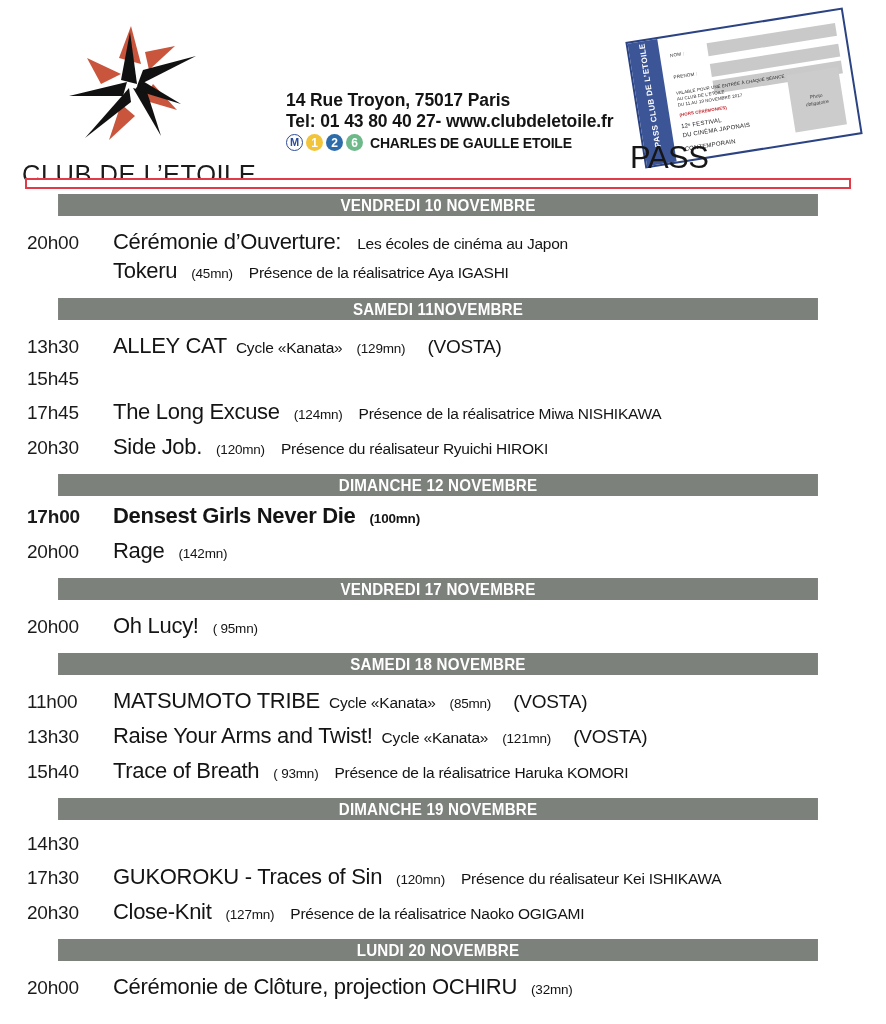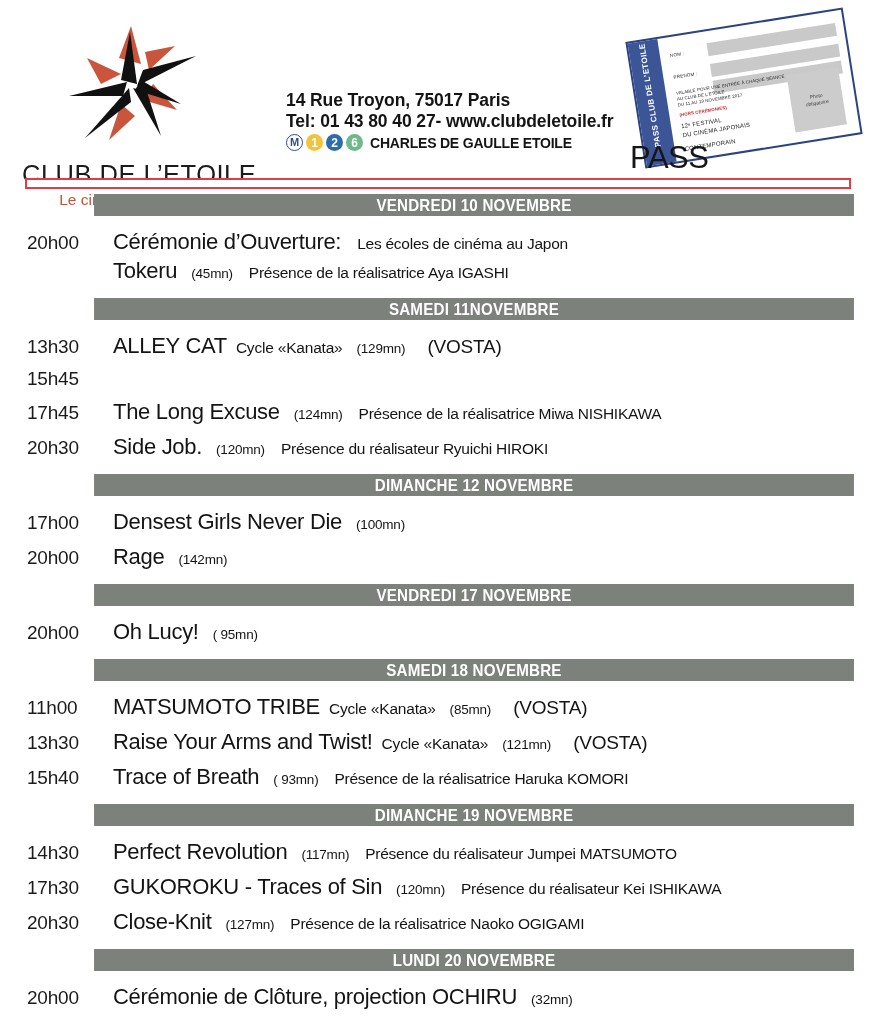--- a/index.html
+++ b/index.html
@@ -99,21 +99,21 @@
 
   
   #schedule { position: absolute; left: 0; top: 194px; width: 886px; }
   .day-header {
     width: 826px; margin-left: 25px; height: 22px;
     background: #7c817c; color: #ffffff;
     display: flex; align-items: center; justify-content: center;
     font-size: 16.5px; font-weight: bold; letter-spacing: .2px;
     transform: scaleX(0.92); transform-origin: 50% 50%;
   }
-  .day-header-wrap { width: 708px; margin-left: 36px; }
+  .day-header-wrap { width: 708px; }
   .films { padding: 0; }
   .film-row {
     display: flex; align-items: baseline;
     padding-left: 27px; white-space: nowrap;
   }
   .film-time {
     width: 86px; flex: 0 0 86px;
     font-size: 19px; color: #1b1b1b; letter-spacing: -0.2px;
   }
   .film-body { display: flex; align-items: baseline; }
@@ -264,21 +264,21 @@
             <span class="film-dur">(120mn)</span>
             <span class="film-note">Présence du réalisateur  Ryuichi HIROKI</span>
           </div>
         </div>
         <div style="height: 14px;"></div>
       </div>
       <div class="day-header-wrap">
         <div class="day-header">DIMANCHE 12 NOVEMBRE</div>
       </div>
       <div class="films">
-        <div class="film-row" style="padding-top: 13px;">
+        <div class="film-row" style="padding-top: 7px; font-weight: bold;">
           <div class="film-time">17h00</div>
           <div class="film-body">
             <span class="film-title">Densest Girls Never Die</span>
             <span class="film-dur">(100mn)</span>
           </div>
         </div>
         <div class="film-row" style="padding-top: 9px;">
           <div class="film-time">20h00</div>
           <div class="film-body">
             <span class="film-title">Rage</span>
@@ -331,25 +331,20 @@
           </div>
         </div>
         <div style="height: 14px;"></div>
       </div>
       <div class="day-header-wrap">
         <div class="day-header">DIMANCHE 19  NOVEMBRE</div>
       </div>
       <div class="films">
         <div class="film-row" style="padding-top: 13px;">
           <div class="film-time">14h30</div>
-          <div class="film-body">
-            <span class="film-title">Perfect Revolution</span>
-            <span class="film-dur">(117mn)</span>
-            <span class="film-note">Présence du réalisateur  Jumpei MATSUMOTO</span>
-          </div>
         </div>
         <div class="film-row" style="padding-top: 9px;">
           <div class="film-time">17h30</div>
           <div class="film-body">
             <span class="film-title">GUKOROKU - Traces of Sin</span>
             <span class="film-dur">(120mn)</span>
             <span class="film-note">Présence du réalisateur  Kei ISHIKAWA</span>
           </div>
         </div>
         <div class="film-row" style="padding-top: 9px;">

